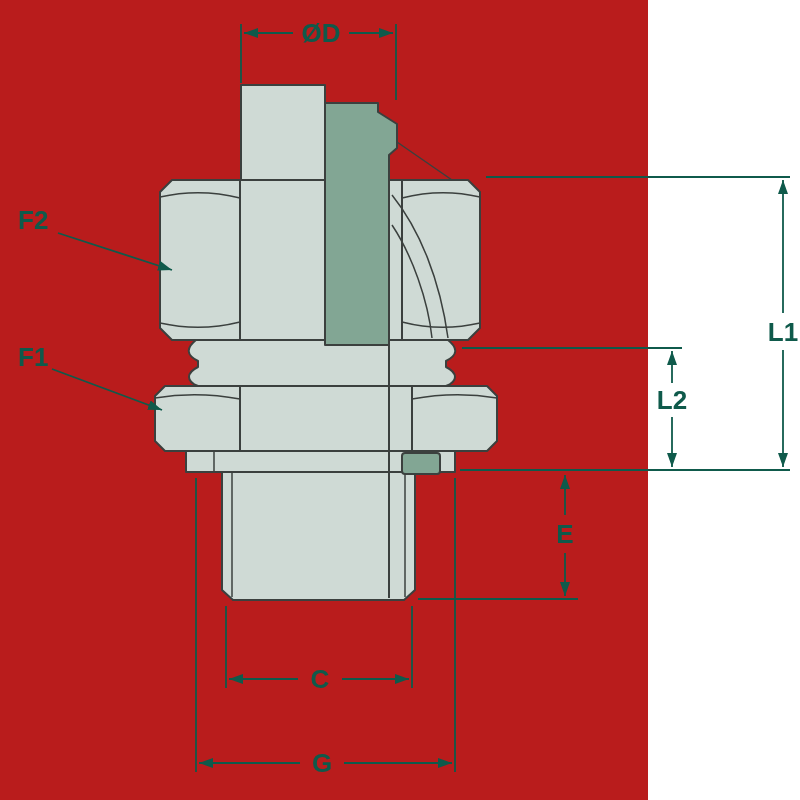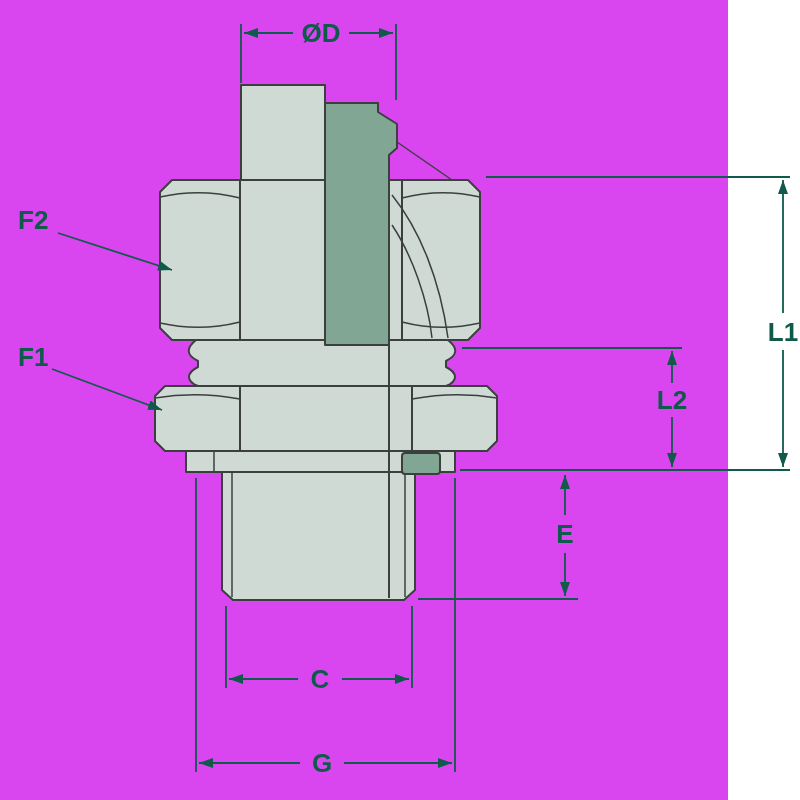--- a/index.html
+++ b/index.html
@@ -4,24 +4,24 @@
 <style>
   html, body {
     margin: 0;
     padding: 0;
     background: #ffffff;
     width: 800px;
     height: 800px;
     font-family: "Liberation Sans", sans-serif;
   }
   .canvas-wrap {
-    width: 728px;
+    width: 648px;
     height: 800px;
     position: relative;
-    background: #d946ef;
+    background: #b91c1c;
   }
   svg { display: block; }
   .dim-text {
     font-family: "Liberation Sans", sans-serif;
     font-weight: 700;
     font-size: 26px;
     fill: #0f5a4b;
   }
 </style>
 </head>

